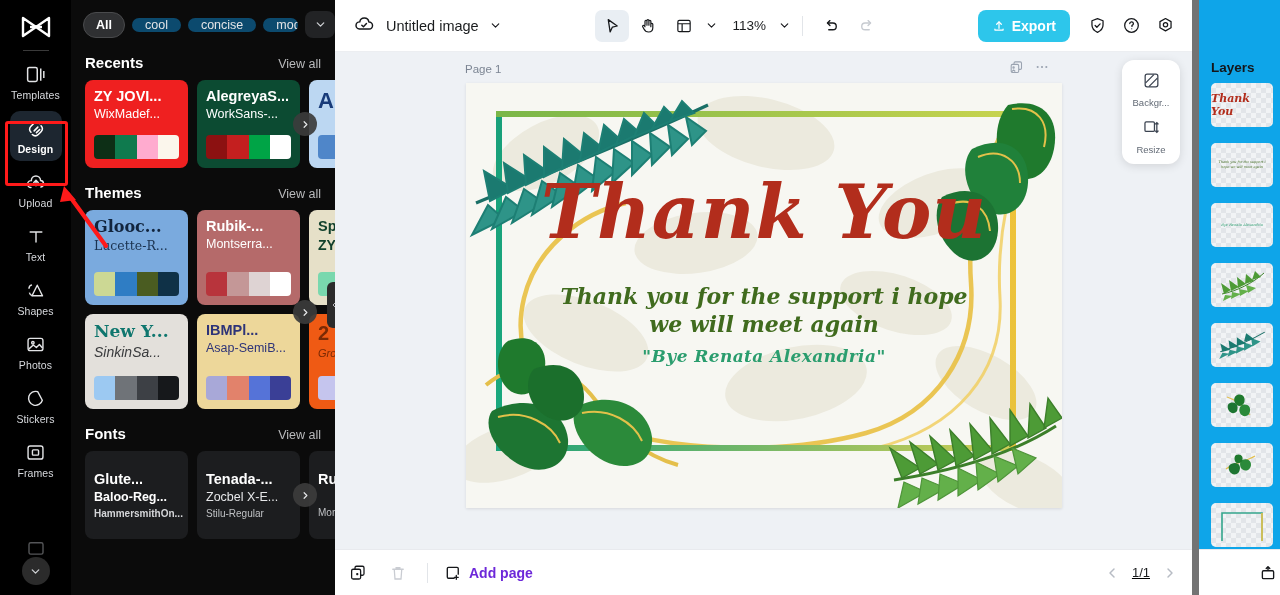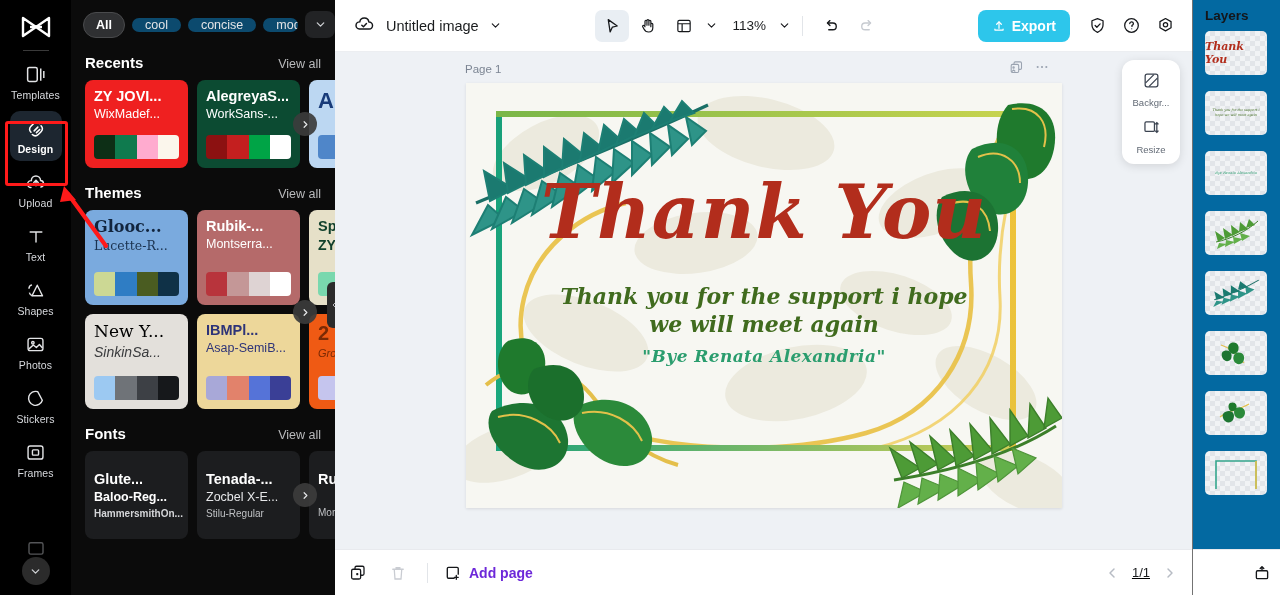--- a/index.html
+++ b/index.html
@@ -134,22 +134,22 @@
   .bottombar {
     height: 46px; flex: 0 0 46px; background: #fff; border-top: 1px solid #e8eaee;
     display: flex; align-items: center; padding: 0 14px;
   }
   .addpage { display: flex; align-items: center; gap: 7px; font-size: 14px; color: #6d28d9; font-weight: 700; cursor: pointer; }
   .bb-right { margin-left: auto; display: flex; align-items: center; gap: 12px; text-decoration: underline; }
   .pg-count { font-size: 13px; color: #1a1c1e; }
 
   
   .layers {
-    width: 88px; flex: 0 0 88px; height: 595px; background: #0369a1;
-    border-left: 1px solid #737373; position: relative;
+    width: 88px; flex: 0 0 88px; height: 595px; background: #0ea5e9;
+    border-left: 7px solid #737373; padding-top: 52px; position: relative;
   }
   .layers-title { font-size: 13.5px; font-weight: 700; color: #14161a; padding: 8px 0 6px 12px; }
   .layers-list { height: 480px; overflow: hidden; padding: 2px 0 0 12px; }
   .layer-thumb {
     width: 62px; height: 44px; border-radius: 5px; margin-bottom: 16px;
     background-color: #f1f3f5;
     background-image:
       linear-gradient(45deg, #e2e5e9 25%, transparent 25%, transparent 75%, #e2e5e9 75%),
       linear-gradient(45deg, #e2e5e9 25%, transparent 25%, transparent 75%, #e2e5e9 75%);
     background-size: 10px 10px; background-position: 0 0, 5px 5px;
@@ -372,21 +372,21 @@
       <div class="card" style="background:#e6e0c8">
         <div class="c1" style="color:#11402c">Sp</div>
         <div class="c2" style="color:#11402c;font-weight:800;font-size:14px">ZY</div>
         <div class="sw">
             <i style="background:#79d8ae"></i>
           </div>
       </div>
     </div>
     <div class="row theme-row">
       <div class="card" style="background:#e3e0db">
-        <div class="c1" style="color:#000000;font-family:'DejaVu Serif',serif;font-weight:400;font-size:17px">New Y...</div>
+        <div class="c1" style="color:#0f766e;font-family:'DejaVu Serif',serif;font-weight:700;font-size:17px">New Y...</div>
         <div class="c2" style="color:#3a3b3d;font-style:italic;font-size:14px">SinkinSa...</div>
         <div class="sw">
             <i style="background:#9cc9f2"></i>
             <i style="background:#6f7378"></i>
             <i style="background:#3d4045"></i>
             <i style="background:#16181b"></i>
           </div>
       </div>
       <div class="card" style="background:#edd79a">
         <div class="c1" style="color:#2e3478">IBMPl...</div>

